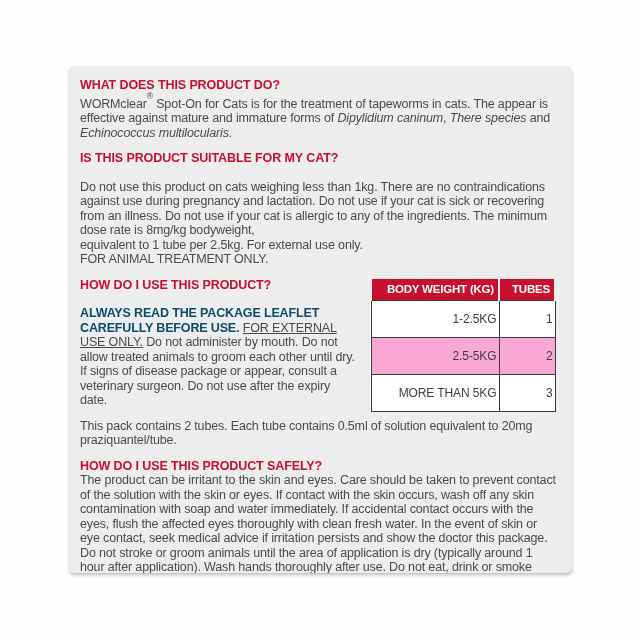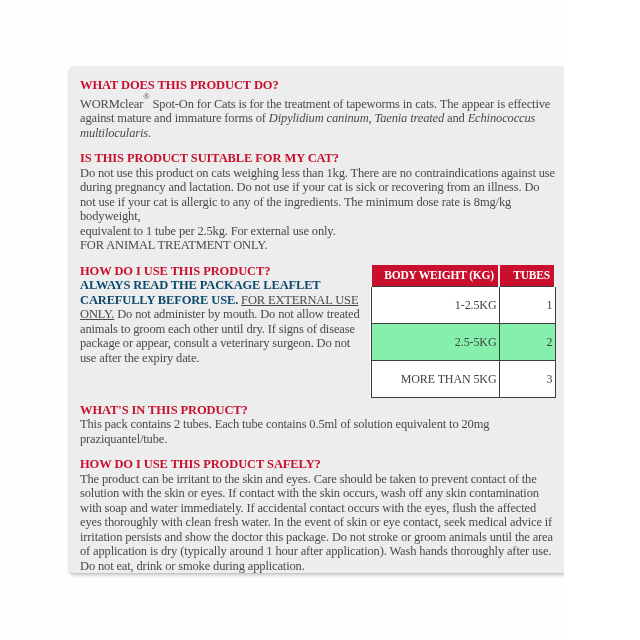--- a/index.html
+++ b/index.html
@@ -3,24 +3,23 @@
 <meta charset="utf-8">
 <style>
   html, body { margin:0; padding:0; }
   body {
     width:640px; height:640px;
     background:#ffffff;
     font-family:"Liberation Sans", sans-serif;
   }
   .stage {
     position:relative;
-    width:564px; height:640px;
+    width:640px; height:640px;
     background:#fefefe;
     overflow:hidden;
-    font-family:Liberation Serif, serif;
   }
   .panel {
     position:absolute;
     left:68px; top:66px;
     width:504px; height:507px;
     box-sizing:border-box;
     background:#ededed;
     border-radius:6px;
     box-shadow:1px 3px 3px rgba(0,0,0,0.16), 0 1px 1px rgba(0,0,0,0.08);
     padding:12px 16px 0 12px;
@@ -34,21 +33,21 @@
     margin:0;
     font-size:12.5px;
     line-height:14.5px;
     font-weight:bold;
     color:#c8102e;
     letter-spacing:-0.1px;
   }
   .sec-body {
     margin:0 0 11px 0;
   }
-  .pre { white-space:pre-line; }
+  .pre { white-space:pre-line;margin-top:14px; }
   .bold-warning { font-weight:bold; color:#0c4a6e; }
   .underline-warning { text-decoration:underline; }
   i { font-style:italic; }
   .reg {
     font-size:8.5px;
     position:relative;
     top:-4px;
   }
   .dose-table {
     float:right;
@@ -72,32 +71,32 @@
   .dose-table td {
     border:1px solid #3d3d3d;
     font-size:12px;
     line-height:14px;
     color:#3f3f3f;
     padding:11px 2px;
     letter-spacing:-0.1px;
   }
   .col-weight { width:118px; }
   .col-tubes  { width:46px; }
-  .row-highlight td { background:#86efac; }
+  .row-highlight td { background:#f9a8d4; }
   .sec-clear { clear:both; }
 </style>
 </head>
 <body>
 
 <div class="stage">
   <div class="panel">
 
     <section>
       <h2 class="sec-heading">WHAT DOES THIS PRODUCT DO?</h2>
-      <p class="sec-body"><span>WORMclear</span><sup class="reg">®</sup><span> Spot-On for Cats is for the treatment of tapeworms in cats. The appear is effective against mature and immature forms of </span><i>Dipylidium caninum</i><span>, </span><i>Taenia treated</i><span> and </span><i>Echinococcus multilocularis</i><span>.</span></p>
+      <p class="sec-body"><span>WORMclear</span><sup class="reg">®</sup><span> Spot-On for Cats is for the treatment of tapeworms in cats. The appear is effective against mature and immature forms of </span><i>Dipylidium caninum</i><span>, </span><i>There species</i><span> and </span><i>Echinococcus multilocularis</i><span>.</span></p>
     </section>
 
     <section>
       <h2 class="sec-heading">IS THIS PRODUCT SUITABLE FOR MY CAT?</h2>
       <p class="sec-body pre">Do not use this product on cats weighing less than 1kg. There are no contraindications against use during pregnancy and lactation. Do not use if your cat is sick or recovering from an illness. Do not use if your cat is allergic to any of the ingredients. The minimum dose rate is 8mg/kg bodyweight,
 equivalent to 1 tube per 2.5kg. For external use only.
 FOR ANIMAL TREATMENT ONLY.</p>
     </section>
 
     <section>
@@ -122,21 +121,20 @@
             <td class="col-tubes">3</td>
           </tr>
         </tbody>
       </table>
       <h2 class="sec-heading">HOW DO I USE THIS PRODUCT?</h2>
       <p class="sec-body pre"><span class="bold-warning">ALWAYS READ THE PACKAGE LEAFLET
 CAREFULLY BEFORE USE. </span><span class="underline-warning">FOR EXTERNAL USE ONLY.</span><span> Do not administer by mouth. Do not allow treated animals to groom each other until dry. If signs of disease package or appear, consult a veterinary surgeon. Do not use after the expiry date.</span></p>
     </section>
 
     <section class="sec-clear">
-      <h2 class="sec-heading">WHAT'S IN THIS PRODUCT?</h2>
       <p class="sec-body">This pack contains 2 tubes. Each tube contains 0.5ml of solution equivalent to 20mg praziquantel/tube.</p>
     </section>
 
     <section>
       <h2 class="sec-heading">HOW DO I USE THIS PRODUCT SAFELY?</h2>
       <p class="sec-body">The product can be irritant to the skin and eyes. Care should be taken to prevent contact of the solution with the skin or eyes. If contact with the skin occurs, wash off any skin contamination with soap and water immediately. If accidental contact occurs with the eyes, flush the affected eyes thoroughly with clean fresh water. In the event of skin or eye contact, seek medical advice if irritation persists and show the doctor this package. Do not stroke or groom animals until the area of application is dry (typically around 1 hour after application). Wash hands thoroughly after use. Do not eat, drink or smoke during application.</p>
     </section>
 
   </div>
 </div>

